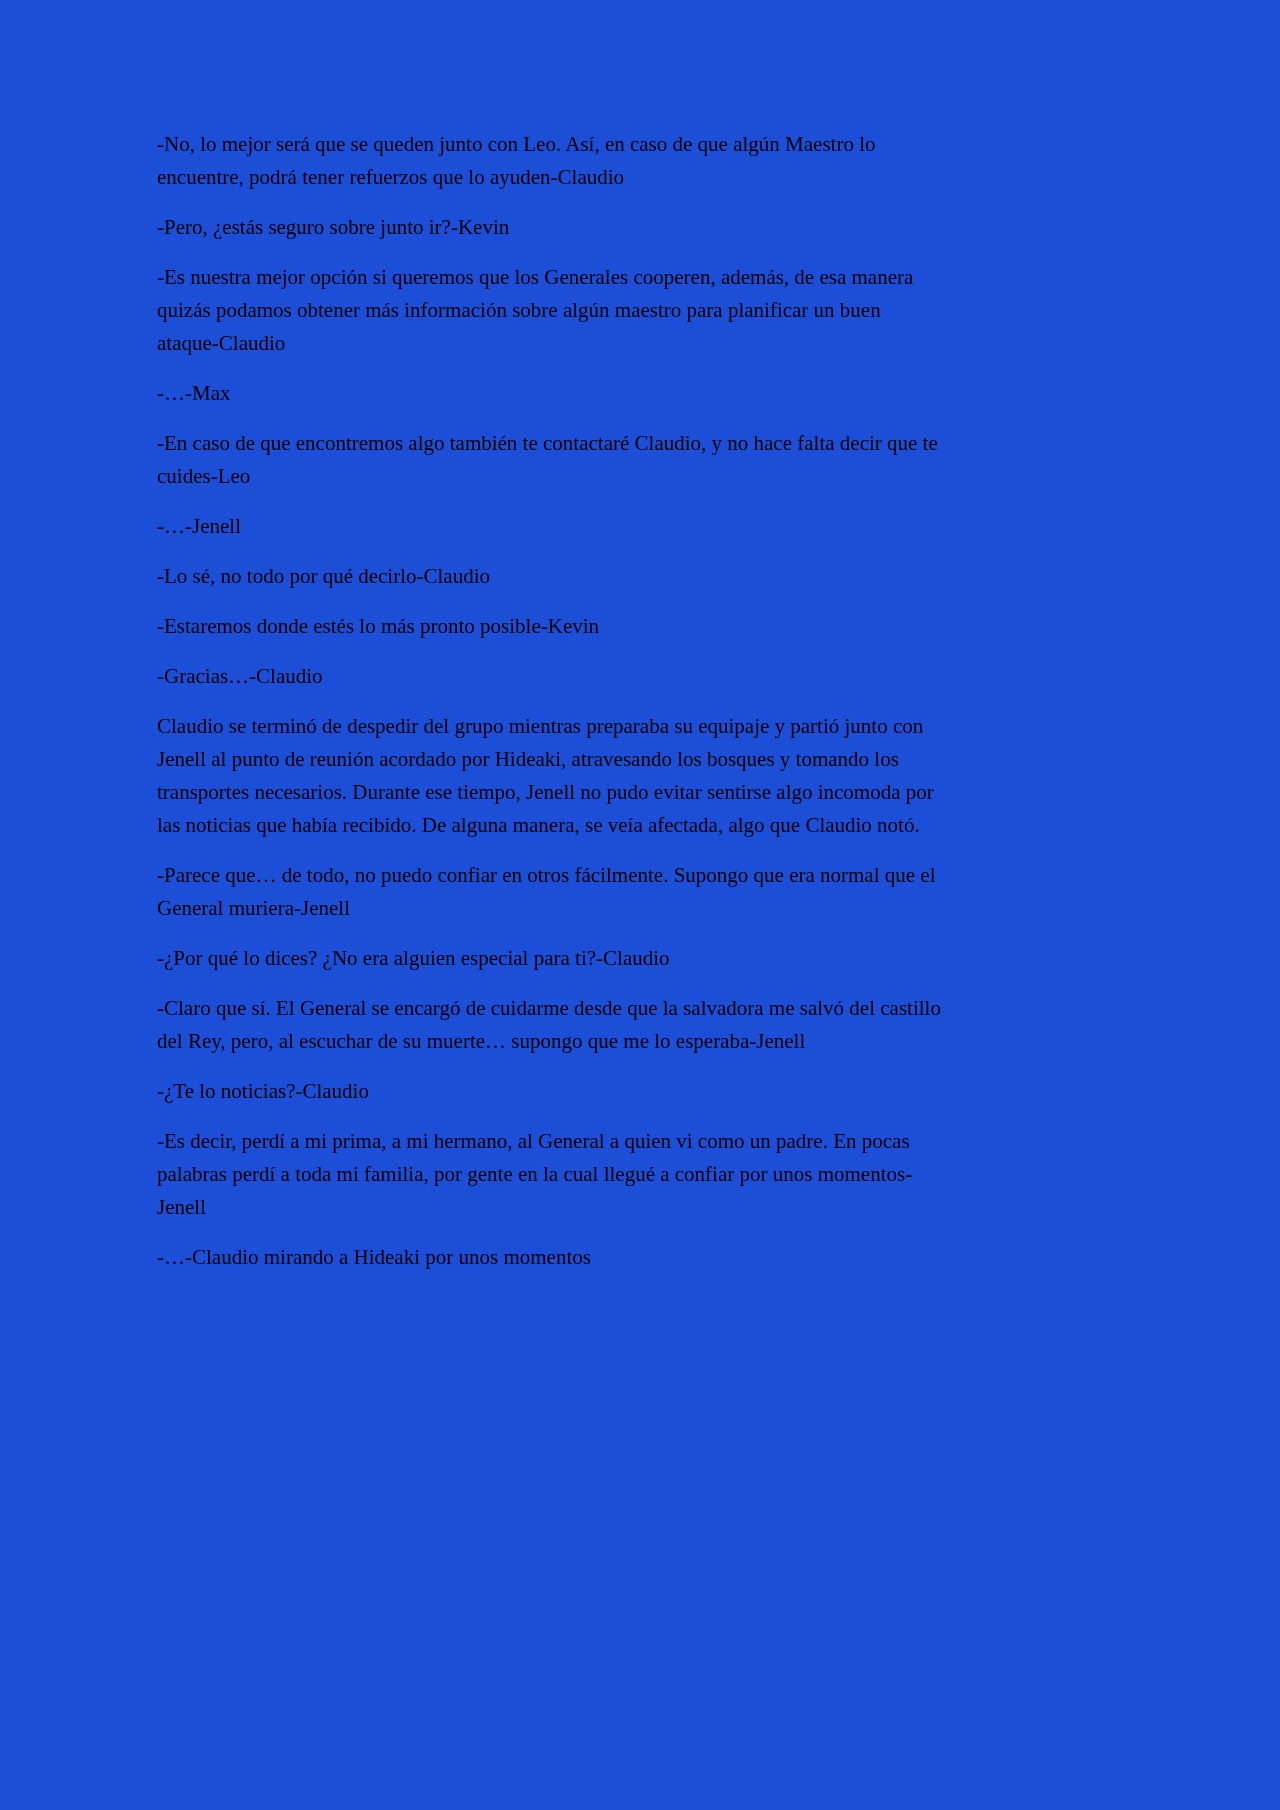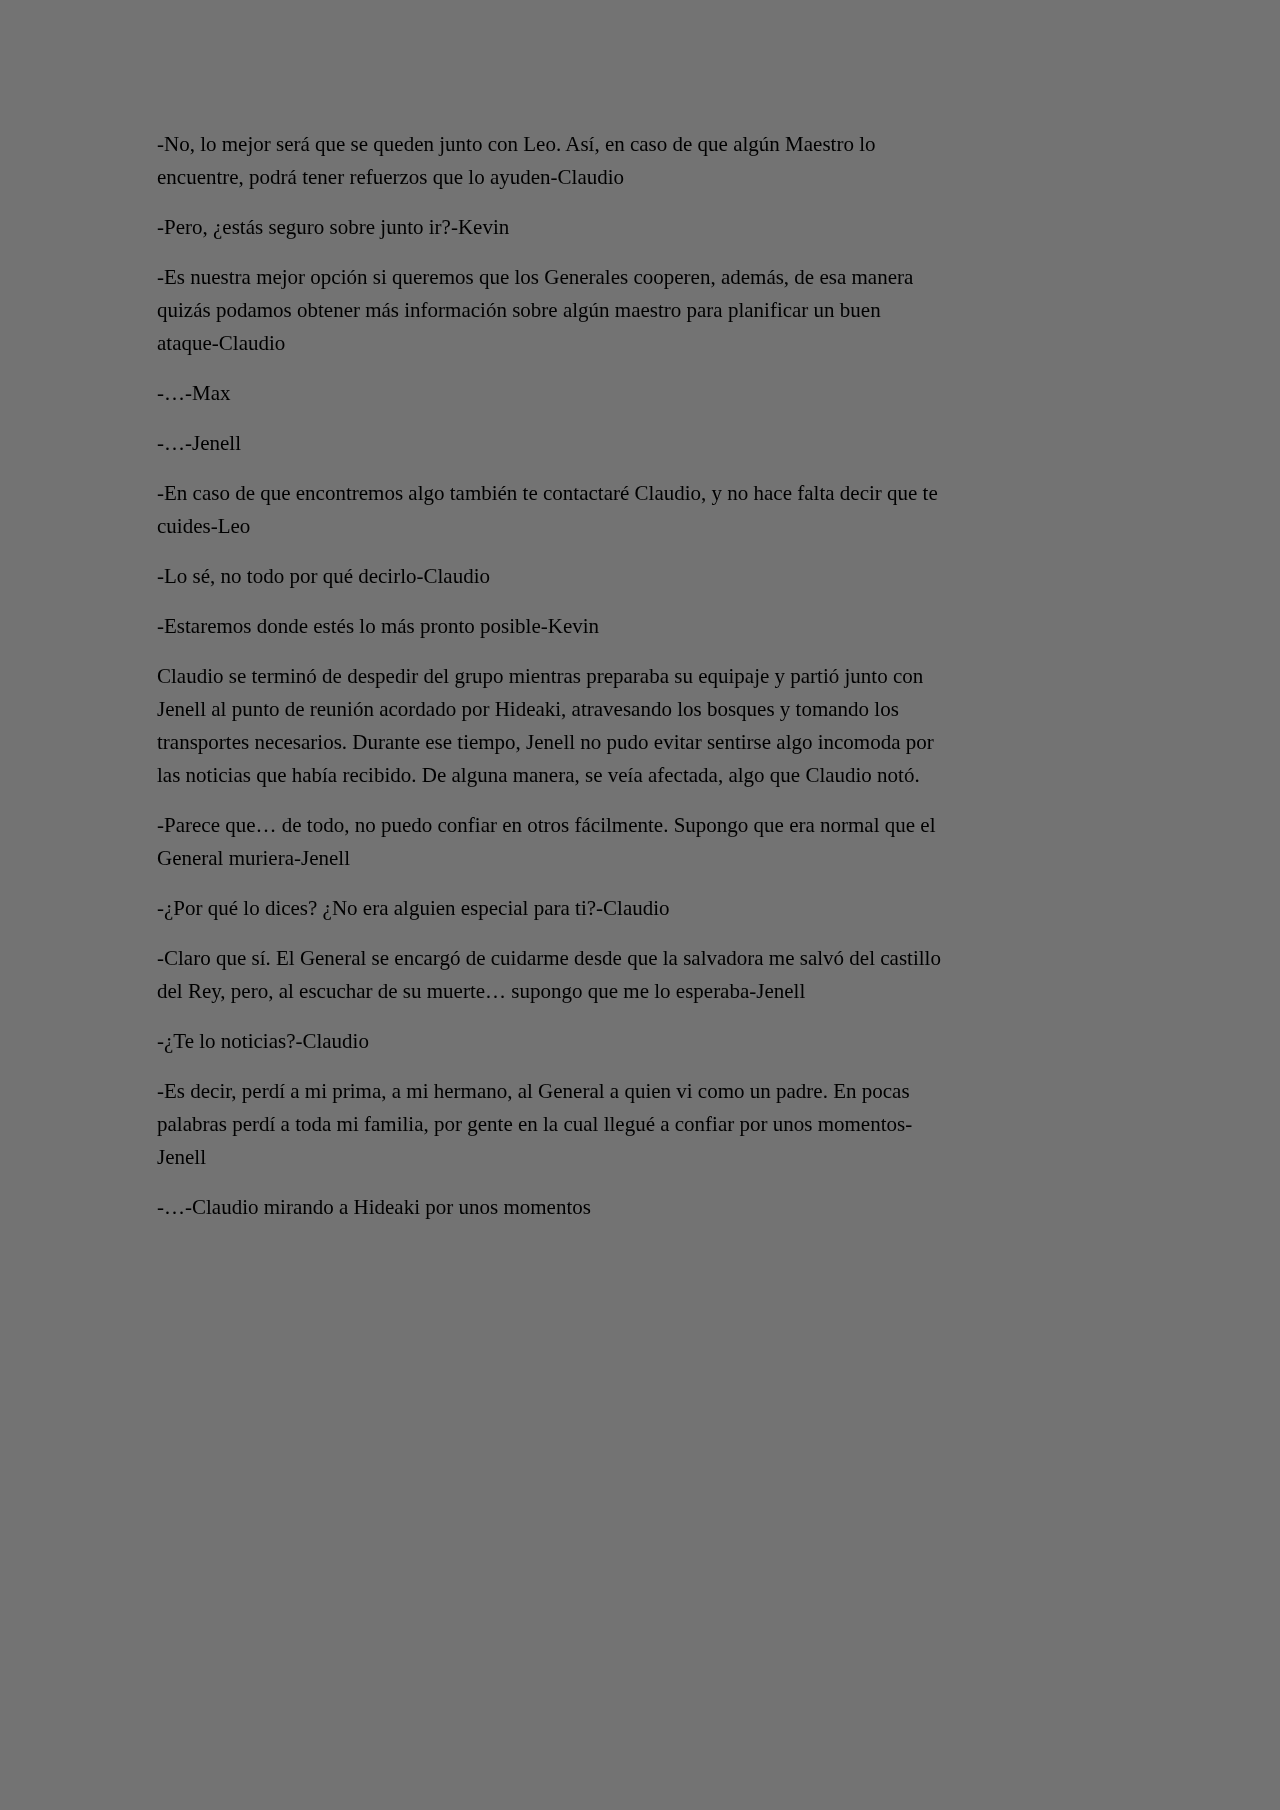--- a/index.html
+++ b/index.html
@@ -4,21 +4,21 @@
 <style>
   html, body {
     margin: 0;
     padding: 0;
     background: #ffffff;
   }
   .page {
     position: relative;
     width: 1280px;
     height: 1810px;
-    background: #737373;
+    background: #1d4ed8;
     font-family: "Liberation Serif", serif;
     color: #000000;
     overflow: hidden;
   }
   .content {
     position: absolute;
     top: 128px;
     left: 157px;
     width: 790px;
   }
@@ -33,24 +33,25 @@
 </style>
 </head>
 <body>
 
 <div class="page">
   <div class="content">
     <p>-No, lo mejor será que se queden junto con Leo. Así, en caso de que algún Maestro lo encuentre, podrá tener refuerzos que lo ayuden-Claudio</p>
     <p>-Pero, ¿estás seguro sobre junto ir?-Kevin</p>
     <p>-Es nuestra mejor opción si queremos que los Generales cooperen, además, de esa manera quizás podamos obtener más información sobre algún maestro para planificar un buen ataque-Claudio</p>
     <p>-…-Max</p>
+    <p>-En caso de que encontremos algo también te contactaré Claudio, y no hace falta decir que te cuides-Leo</p>
     <p>-…-Jenell</p>
-    <p>-En caso de que encontremos algo también te contactaré Claudio, y no hace falta decir que te cuides-Leo</p>
     <p>-Lo sé, no todo por qué decirlo-Claudio</p>
     <p>-Estaremos donde estés lo más pronto posible-Kevin</p>
+    <p>-Gracias…-Claudio</p>
     <p class="italic">Claudio se terminó de despedir del grupo mientras preparaba su equipaje y partió junto con Jenell al punto de reunión acordado por Hideaki, atravesando los bosques y tomando los transportes necesarios. Durante ese tiempo, Jenell no pudo evitar sentirse algo incomoda por las noticias que había recibido. De alguna manera, se veía afectada, algo que Claudio notó.</p>
     <p>-Parece que… de todo, no puedo confiar en otros fácilmente. Supongo que era normal que el General muriera-Jenell</p>
     <p>-¿Por qué lo dices? ¿No era alguien especial para ti?-Claudio</p>
     <p>-Claro que sí. El General se encargó de cuidarme desde que la salvadora me salvó del castillo del Rey, pero, al escuchar de su muerte… supongo que me lo esperaba-Jenell</p>
     <p>-¿Te lo noticias?-Claudio</p>
     <p>-Es decir, perdí a mi prima, a mi hermano, al General a quien vi como un padre. En pocas palabras perdí a toda mi familia, por gente en la cual llegué a confiar por unos momentos-Jenell</p>
     <p>-…-Claudio mirando a Hideaki por unos momentos</p>
   </div>
 </div>
 

